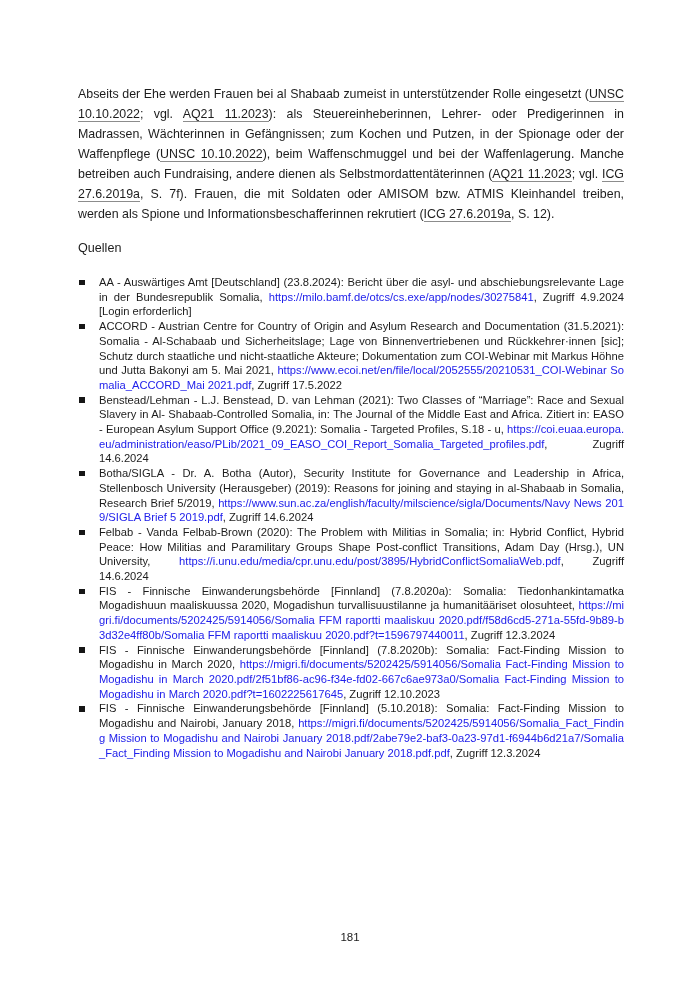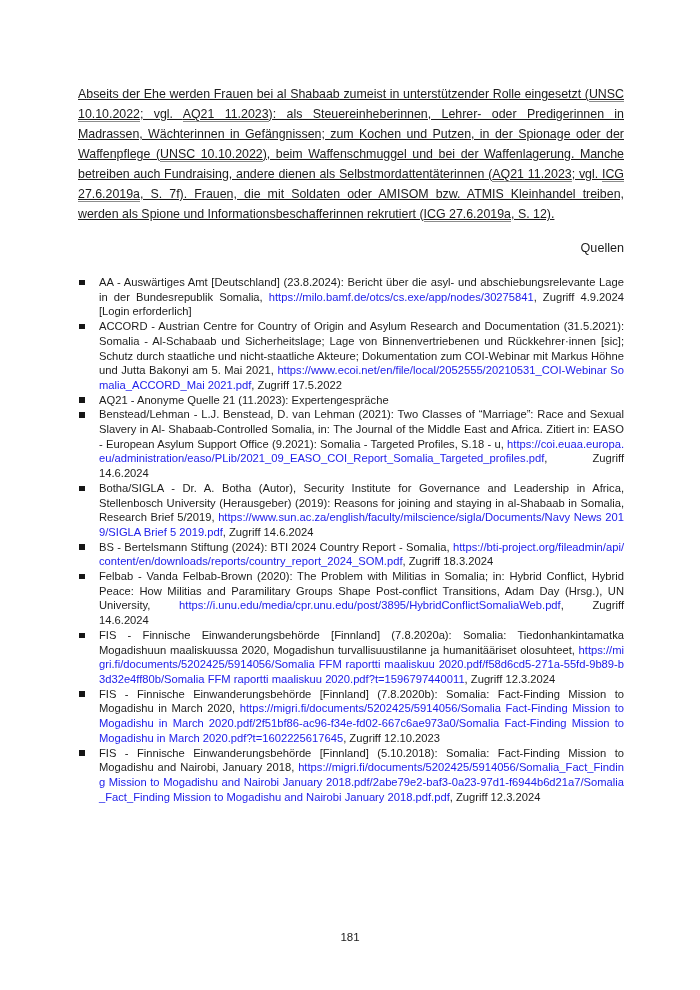--- a/index.html
+++ b/index.html
@@ -20,34 +20,32 @@
     position: absolute;
     left: 78px;
     top: 84px;
     width: 546px;
   }
   .intro {
     margin: 0;
     font-size: 12.4px;
     line-height: 20px;
     text-align: justify;
-    text-decoration: underline;
   }
   .ref-link {
     color: inherit;
     text-decoration: none;
     border-bottom: 1px solid #8c8c8c;
     cursor: pointer;
   }
   .sources-heading {
     margin: 14px 0 0 0;
     font-size: 12.6px;
     font-weight: normal;
     line-height: 20px;
-    text-align: right;
   }
   .sources {
     margin: 17px 0 0 0;
     padding: 0;
     list-style: none;
     font-size: 11.2px;
     line-height: 14.7px;
     text-align: justify;
   }
   .sources li {
@@ -79,24 +77,22 @@
 </style>
 </head>
 <body>
 
 <div class="content">
   <p class="intro" id="intro-paragraph">Abseits der Ehe werden Frauen bei al Shabaab zumeist in unterstützender Rolle eingesetzt (<span class="ref-link">UNSC 10.10.2022</span>; vgl. <span class="ref-link">AQ21 11.2023</span>): als Steuereinheberinnen, Lehrer- oder Predigerinnen in Madrassen, Wächterinnen in Gefängnissen; zum Kochen und Putzen, in der Spionage oder der Waffenpflege (<span class="ref-link">UNSC 10.10.2022</span>), beim Waffenschmuggel und bei der Waffenlagerung. Manche betreiben auch Fundraising, andere dienen als Selbstmordattentäterinnen (<span class="ref-link">AQ21 11.2023</span>; vgl. <span class="ref-link">ICG 27.6.2019a</span>, S. 7f). Frauen, die mit Soldaten oder AMISOM bzw. ATMIS Kleinhandel treiben, werden als Spione und Informationsbeschafferinnen rekrutiert (<span class="ref-link">ICG 27.6.2019a</span>, S. 12).</p>
   <h2 class="sources-heading">Quellen</h2>
   <ul class="sources" id="sources-list">
       <li><span class="bullet-icon"></span>AA - Auswärtiges Amt [Deutschland] (23.8.2024): Bericht über die asyl- und abschiebungsrelevante Lage in der Bundesrepublik Somalia, <span class="url-link">https://milo.bamf.de/otcs/cs.exe/app/nodes/30275841</span>, Zugriff 4.9.2024 [Login erforderlich]</li>
       <li><span class="bullet-icon"></span>ACCORD - Austrian Centre for Country of Origin and Asylum Research and Documentation (31.5.2021): Somalia - Al-Schabaab und Sicherheitslage; Lage von Binnenvertriebenen und Rückkehrer·innen [sic]; Schutz durch staatliche und nicht-staatliche Akteure; Dokumentation zum COI-Webinar mit Markus Höhne und Jutta Bakonyi am 5. Mai 2021, <span class="url-link">https://www.ecoi.net/en/file/local/2052555/20210531_COI-Webinar Somalia_ACCORD_Mai 2021.pdf</span>, Zugriff 17.5.2022</li>
-      <li><span class="bullet-icon"></span>AQ21 - Anonyme Quelle 21 (11.2023): Expertengespräche</li>
       <li><span class="bullet-icon"></span>Benstead/Lehman - L.J. Benstead, D. van Lehman (2021): Two Classes of “Marriage”: Race and Sexual Slavery in Al- Shabaab-Controlled Somalia, in: The Journal of the Middle East and Africa. Zitiert in: EASO - European Asylum Support Office (9.2021): Somalia - Targeted Profiles, S.18 - u, <span class="url-link">https://coi.euaa.europa.eu/administration/easo/PLib/2021_09_EASO_COI_Report_Somalia_Targeted_profiles.pdf</span>, Zugriff 14.6.2024</li>
       <li><span class="bullet-icon"></span>Botha/SIGLA - Dr. A. Botha (Autor), Security Institute for Governance and Leadership in Africa, Stellenbosch University (Herausgeber) (2019): Reasons for joining and staying in al-Shabaab in Somalia, Research Brief 5/2019, <span class="url-link">https://www.sun.ac.za/english/faculty/milscience/sigla/Documents/Navy News 2019/SIGLA Brief 5 2019.pdf</span>, Zugriff 14.6.2024</li>
-      <li><span class="bullet-icon"></span>BS - Bertelsmann Stiftung (2024): BTI 2024 Country Report - Somalia, <span class="url-link">https://bti-project.org/fileadmin/api/content/en/downloads/reports/country_report_2024_SOM.pdf</span>, Zugriff 18.3.2024</li>
       <li><span class="bullet-icon"></span>Felbab - Vanda Felbab-Brown (2020): The Problem with Militias in Somalia; in: Hybrid Conflict, Hybrid Peace: How Militias and Paramilitary Groups Shape Post-conflict Transitions, Adam Day (Hrsg.), UN University, <span class="url-link">https://i.unu.edu/media/cpr.unu.edu/post/3895/HybridConflictSomaliaWeb.pdf</span>, Zugriff 14.6.2024</li>
       <li><span class="bullet-icon"></span>FIS - Finnische Einwanderungsbehörde [Finnland] (7.8.2020a): Somalia: Tiedonhankintamatka Mogadishuun maaliskuussa 2020, Mogadishun turvallisuustilanne ja humanitääriset olosuhteet, <span class="url-link">https://migri.fi/documents/5202425/5914056/Somalia FFM raportti maaliskuu 2020.pdf/f58d6cd5-271a-55fd-9b89-b3d32e4ff80b/Somalia FFM raportti maaliskuu 2020.pdf?t=1596797440011</span>, Zugriff 12.3.2024</li>
       <li><span class="bullet-icon"></span>FIS - Finnische Einwanderungsbehörde [Finnland] (7.8.2020b): Somalia: Fact-Finding Mission to Mogadishu in March 2020, <span class="url-link">https://migri.fi/documents/5202425/5914056/Somalia Fact-Finding Mission to Mogadishu in March 2020.pdf/2f51bf86-ac96-f34e-fd02-667c6ae973a0/Somalia Fact-Finding Mission to Mogadishu in March 2020.pdf?t=1602225617645</span>, Zugriff 12.10.2023</li>
       <li><span class="bullet-icon"></span>FIS - Finnische Einwanderungsbehörde [Finnland] (5.10.2018): Somalia: Fact-Finding Mission to Mogadishu and Nairobi, January 2018, <span class="url-link">https://migri.fi/documents/5202425/5914056/Somalia_Fact_Finding Mission to Mogadishu and Nairobi January 2018.pdf/2abe79e2-baf3-0a23-97d1-f6944b6d21a7/Somalia_Fact_Finding Mission to Mogadishu and Nairobi January 2018.pdf.pdf</span>, Zugriff 12.3.2024</li>
     </ul>
 </div>
 
 <div class="page-number">181</div>
 
 </body></html>

